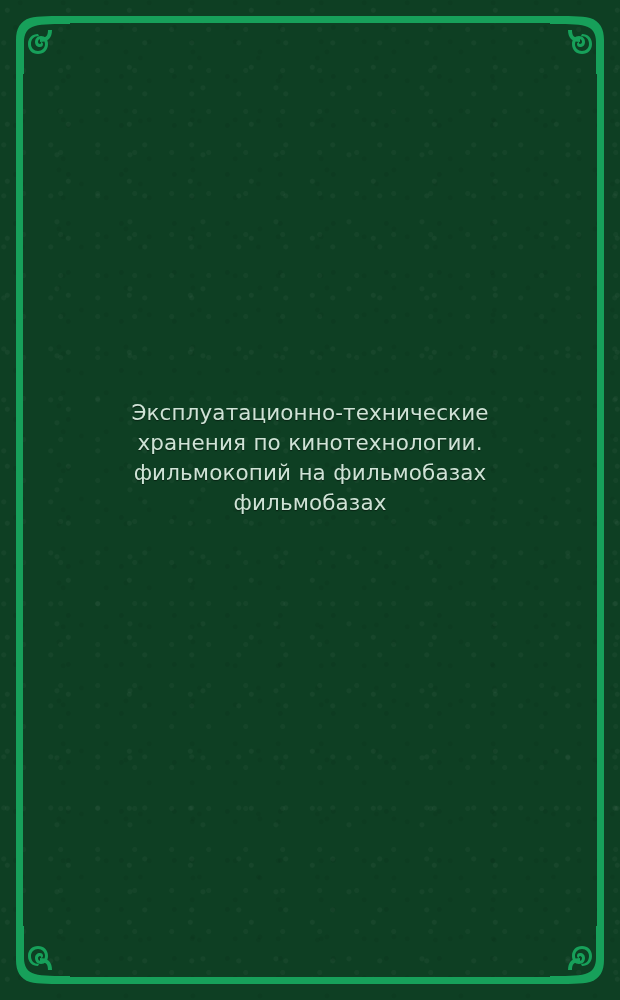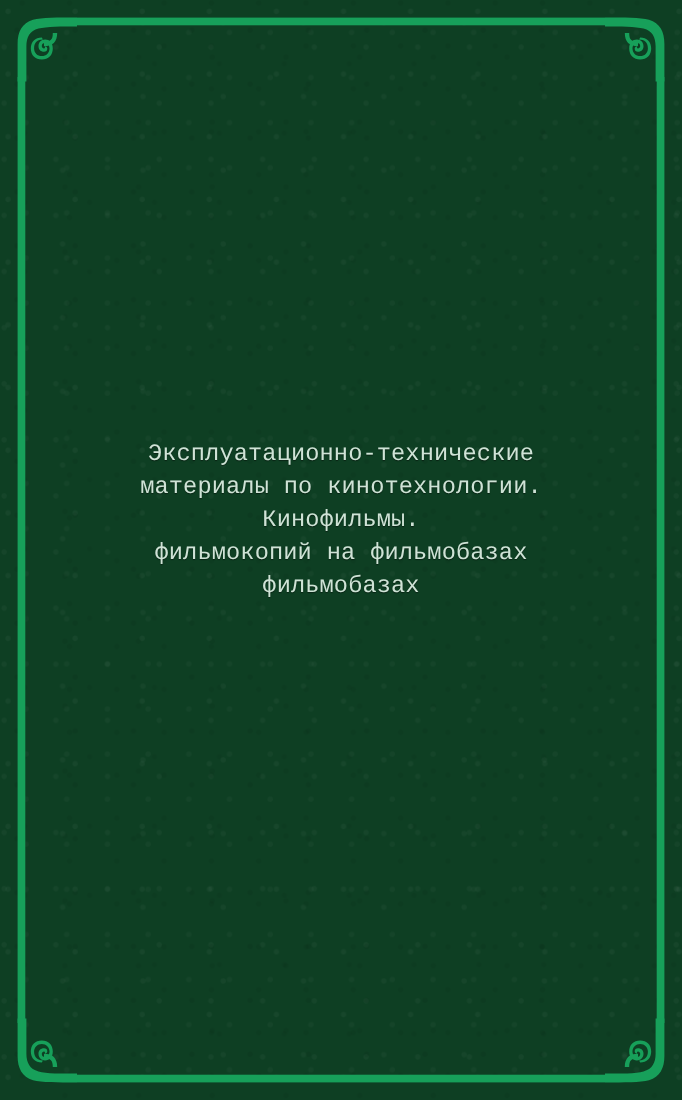--- a/index.html
+++ b/index.html
@@ -52,21 +52,20 @@
   .corner-tr { top: 8px;  right: 8px; transform: scaleX(-1); }
   .corner-bl { bottom: 8px; left: 8px; transform: scaleY(-1); }
   .corner-br { bottom: 8px; right: 8px; transform: scale(-1,-1); }
 
   .title-block {
     position: absolute;
     left: 58px;
     right: 58px;
     top: 398px;
     text-align: center;
-    font-family: Liberation Mono, monospace;
   }
   .title-text {
     color: #cfe3d6;
     font-size: 21.5px;
     line-height: 30px;
     font-weight: 400;
     letter-spacing: 0.1px;
     text-shadow: 0 1px 1px rgba(0,0,0,0.45);
     word-spacing: 0.5px;
   }
@@ -106,18 +105,17 @@
   <div class="corner corner-br">
     <svg viewBox="0 0 74 74" xmlns="http://www.w3.org/2000/svg">
       <path d="M62 8 C44 8 30 8 22 10 C12 13 8 21 8 32 C8 44 8 56 8 66 L16 66 C16 56 16 44 16 34 C16 26 19 20 27 18 C34 16 48 16 62 16 Z" fill="currentColor"></path>
       <path d="M30 26 C24 26 20 30 20 36 C20 42 24 46 30 46 C36 46 40 42 40 36 C40 31 37 28 33 28 C29 28 27 31 27 34 C27 37 29 39 32 39 C34 39 35 38 35 36 C35 35 34 34 33 34 C33 35 33 36 32 36 C31 36 30 35 30 34 C30 32 31 31 33 31 C35 31 37 33 37 36 C37 40 34 43 30 43 C26 43 23 40 23 36 C23 31 26 28 31 28 Z" fill="currentColor"></path>
       <path d="M44 22 C44 30 40 34 32 34 L32 30 C38 30 40 28 40 22 Z" fill="currentColor"></path>
     </svg>
   </div>
 
   <div class="title-block">
     <div class="title-text">Эксплуатационно-технические</div>
-    <div class="title-text">материалы по кинотехнологии.</div>
-    <div class="title-text">Кинофильмы.</div>
+    <div class="title-text">хранения по кинотехнологии.</div>
     <div class="title-text">фильмокопий на фильмобазах</div>
     <div class="title-text">фильмобазах</div>
   </div>
 </div>
 
 </body></html>

